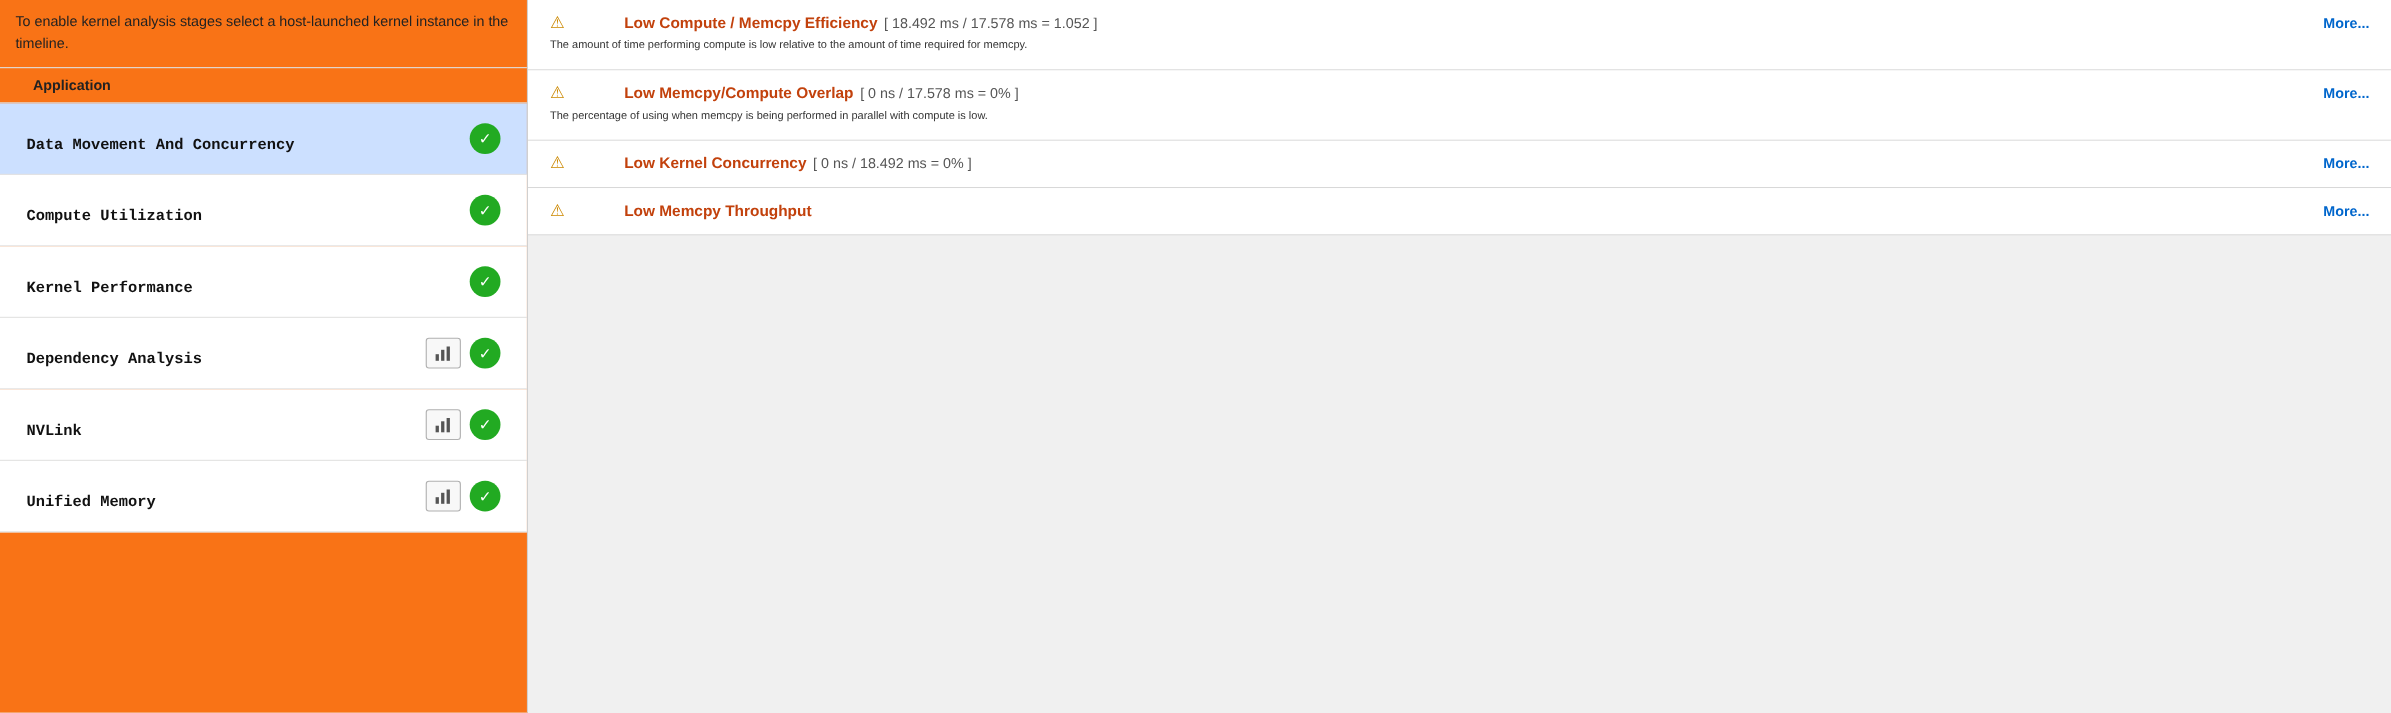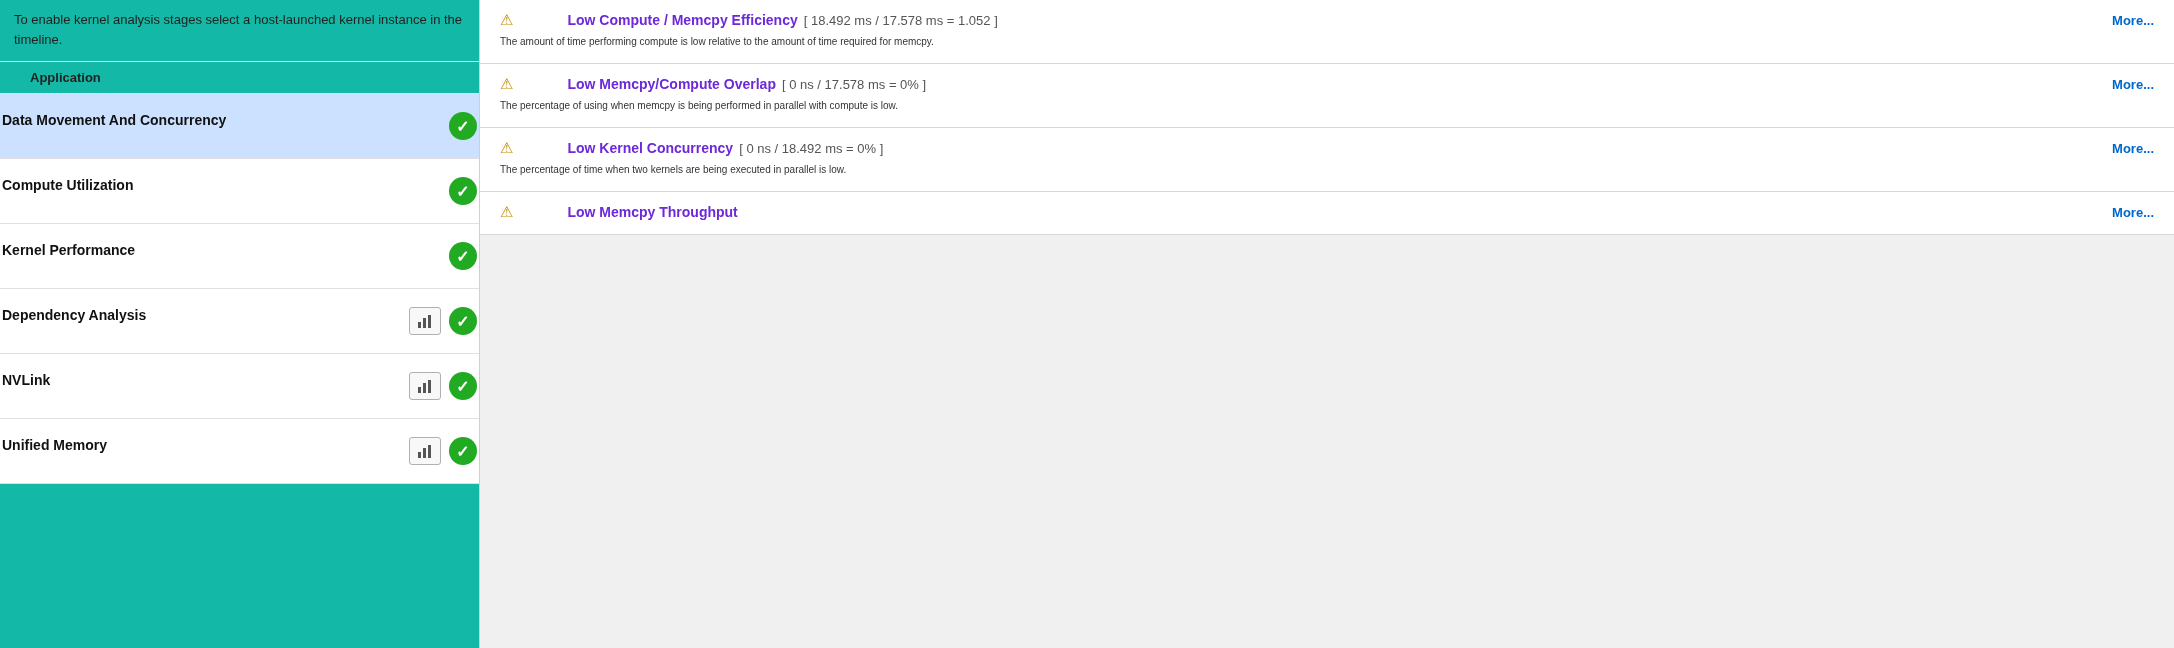--- a/index.html
+++ b/index.html
@@ -8,21 +8,21 @@
       font-size: 13px;
       background: #f0f0f0;
       display: flex;
       width: 2174px;
       min-height: 648px;
     }
 
     
     .left-panel {
       width: 480px;
-      background: #14b8a6;
+      background: #f97316;
       border-right: 1px solid #d0d0d0;
       display: flex;
       flex-direction: column;
       flex-shrink: 0;
     }
 
     .intro-text {
       padding: 10px 14px 12px 14px;
       font-size: 13px;
       color: #222;
@@ -33,26 +33,27 @@
     .section-header {
       padding: 8px 30px;
       font-weight: bold;
       font-size: 13px;
       color: #222;
       border-bottom: 1px solid #e0e0e0;
     }
 
     .nav-item {
       display: flex;
-      align-items: flex-start;
+      align-items: flex-end;
       justify-content: space-between;
-      padding: 18px 2px;
+      padding: 18px 24px;
       border-bottom: 1px solid #e0e0e0;
       cursor: pointer;
       background: #fff;
+      font-family: Liberation Mono, monospace;
     }
 
     .nav-item.active {
       background: #cce0ff;
     }
 
     .nav-item-label {
       font-weight: bold;
       font-size: 14px;
       color: #111;
@@ -130,21 +131,21 @@
 
     .warning-icon {
       font-size: 15px;
       line-height: 1;
       flex-shrink: 0;
     }
 
     .warning-title {
       font-weight: bold;
       font-size: 14px;
-      color: #6d28d9;
+      color: #c2410c;
       padding-left: 48px;
     }
 
     .warning-metric {
       font-size: 13px;
       color: #555;
       font-weight: normal;
       text-align: right;
     }
 
@@ -259,21 +260,20 @@
       </div>
       <div class="warning-card">
         <div class="warning-card-header">
           <div class="warning-title-row">
             <span class="warning-icon" style="color: rgb(204, 136, 0);">⚠</span>
             <span class="warning-title">Low Kernel Concurrency</span>
             <span class="warning-metric">[ 0 ns / 18.492 ms = 0% ]</span>
           </div>
           <a class="more-link" href="#">More...</a>
         </div>
-        <div class="warning-body">The percentage of time when two kernels are being executed in parallel is low.</div>
       </div>
       <div class="warning-card">
         <div class="warning-card-header">
           <div class="warning-title-row">
             <span class="warning-icon" style="color: rgb(204, 136, 0);">⚠</span>
             <span class="warning-title">Low Memcpy Throughput</span>
           </div>
           <a class="more-link" href="#">More...</a>
         </div>
       </div>

